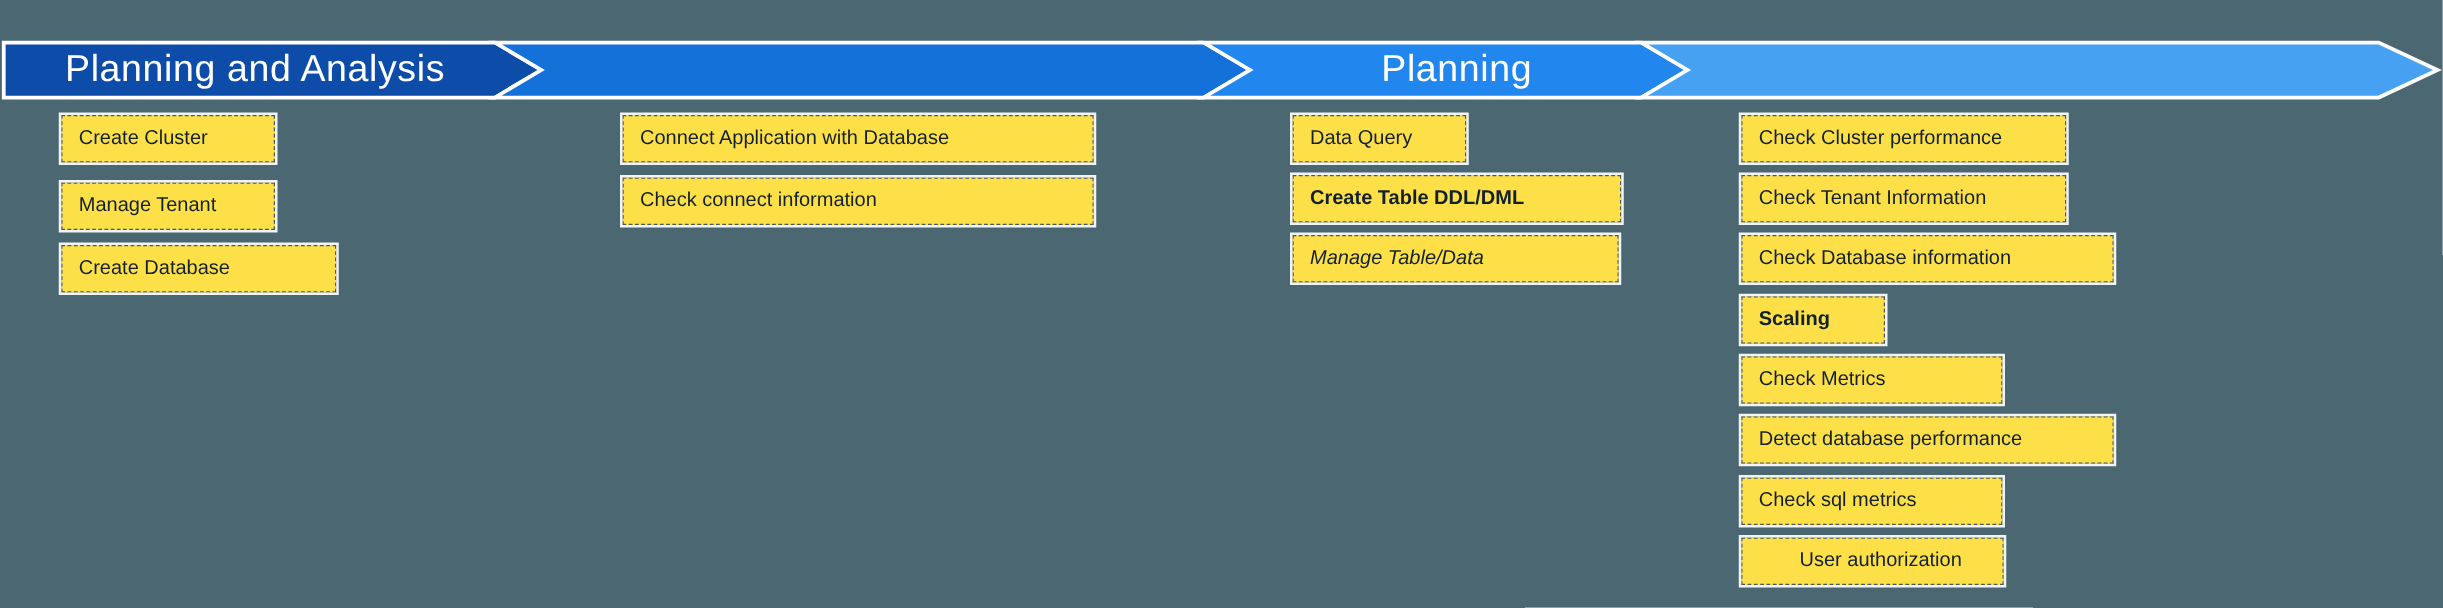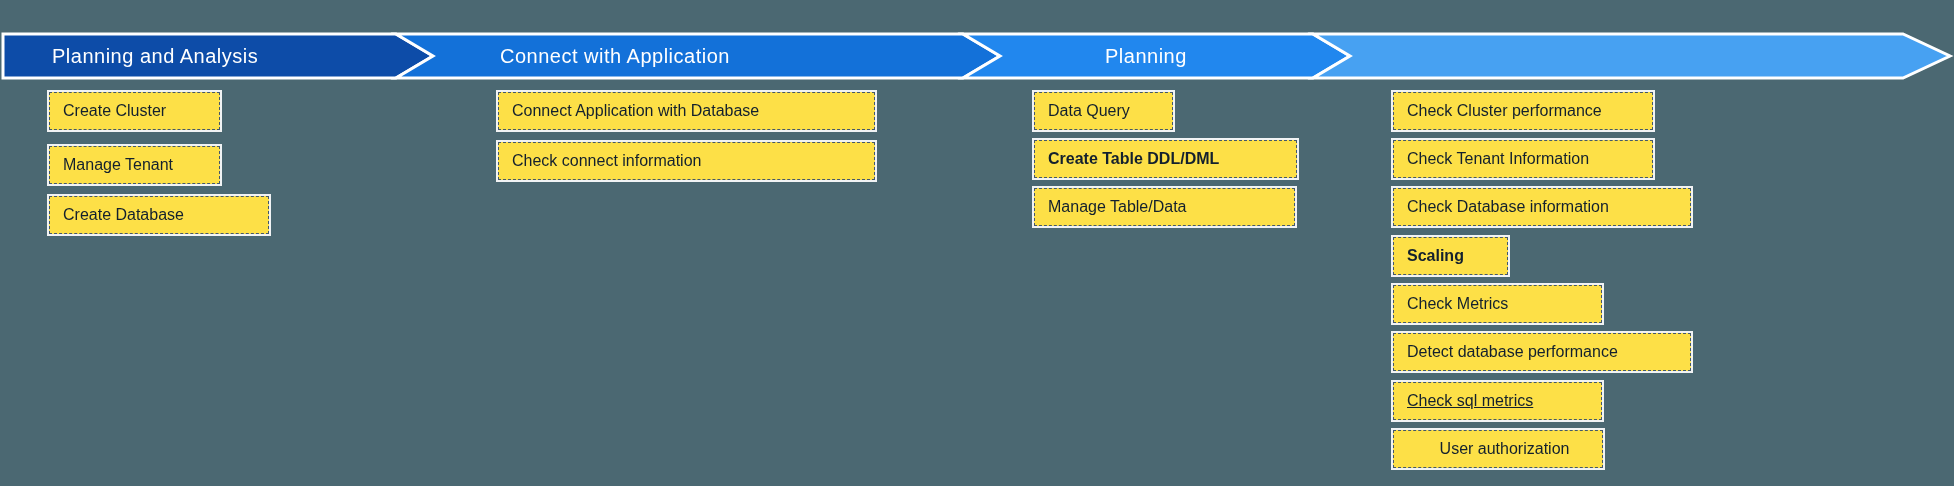--- a/index.html
+++ b/index.html
@@ -21,21 +21,21 @@
     top: 31px;
     width: 1954px;
     height: 50px;
   }
   .phase-label {
     position: absolute;
     top: 31px;
     height: 50px;
     line-height: 50px;
     color: #ffffff;
-    font-size: 20px;
+    font-size: 30px;
     letter-spacing: 0.5px;
     white-space: nowrap;
     z-index: 2;
   }
   .task-box {
     position: absolute;
     height: 38px;
     box-sizing: border-box;
     background: #fde047;
     border: 1px dashed #44586b;
@@ -54,35 +54,34 @@
 <div class="stage" style="background: rgb(75, 104, 114);">
 
   <svg class="banner-svg" viewBox="0 0 1954 50" preserveAspectRatio="none">
     <polygon points="3,3 396,3 433,25 396,47 3,47" stroke="#ffffff" stroke-width="3" stroke-linejoin="miter" fill="#0d4ca8"></polygon>
     <polygon points="396,3 963,3 1000,25 963,47 396,47 433,25" stroke="#ffffff" stroke-width="3" stroke-linejoin="miter" fill="#1371d9"></polygon>
     <polygon points="963,3 1313,3 1350,25 1313,47 963,47 1000,25" stroke="#ffffff" stroke-width="3" stroke-linejoin="miter" fill="#2187ee"></polygon>
     <polygon points="1313,3 1903,3 1950,25 1903,47 1313,47 1350,25" stroke="#ffffff" stroke-width="3" stroke-linejoin="miter" fill="#47a1f2"></polygon>
   </svg>
 
   <span class="phase-label" style="left:52px">Planning and Analysis</span>
-  <span class="phase-label" style="left:500px">Connect with Application</span>
   <span class="phase-label" style="left:1105px">Planning</span>
 
   <div id="task-columns">
       <div class="task-box" style="left: 49px; top: 92px; width: 171px;">Create Cluster</div>
       <div class="task-box" style="left: 49px; top: 146px; width: 171px;">Manage Tenant</div>
       <div class="task-box" style="left: 49px; top: 196px; width: 220px;">Create Database</div>
       <div class="task-box" style="left: 498px; top: 92px; width: 377px;">Connect Application with Database</div>
       <div class="task-box" style="left: 498px; top: 142px; width: 377px;">Check connect information</div>
       <div class="task-box" style="left: 1034px; top: 92px; width: 139px;">Data Query</div>
       <div class="task-box" style="left: 1034px; top: 140px; width: 263px; font-weight: bold;">Create Table DDL/DML</div>
-      <div class="task-box" style="left: 1034px; top: 188px; width: 261px;">Manage Table/Data</div>
+      <div class="task-box" style="left: 1034px; top: 188px; width: 261px; font-style: italic;">Manage Table/Data</div>
       <div class="task-box" style="left: 1393px; top: 92px; width: 260px;">Check Cluster performance</div>
       <div class="task-box" style="left: 1393px; top: 140px; width: 260px;">Check Tenant Information</div>
       <div class="task-box" style="left: 1393px; top: 188px; width: 298px;">Check Database information</div>
       <div class="task-box" style="left: 1393px; top: 237px; width: 115px; font-weight: bold;">Scaling</div>
       <div class="task-box" style="left: 1393px; top: 285px; width: 209px;">Check Metrics</div>
       <div class="task-box" style="left: 1393px; top: 333px; width: 298px;">Detect database performance</div>
-      <div class="task-box" style="left: 1393px; top: 382px; width: 209px; text-decoration: underline;">Check sql metrics</div>
+      <div class="task-box" style="left: 1393px; top: 382px; width: 209px;">Check sql metrics</div>
       <div class="task-box" style="left: 1393px; top: 430px; width: 210px; text-align: center;">User authorization</div>
     </div>
 
 </div>
 
 </body></html>

